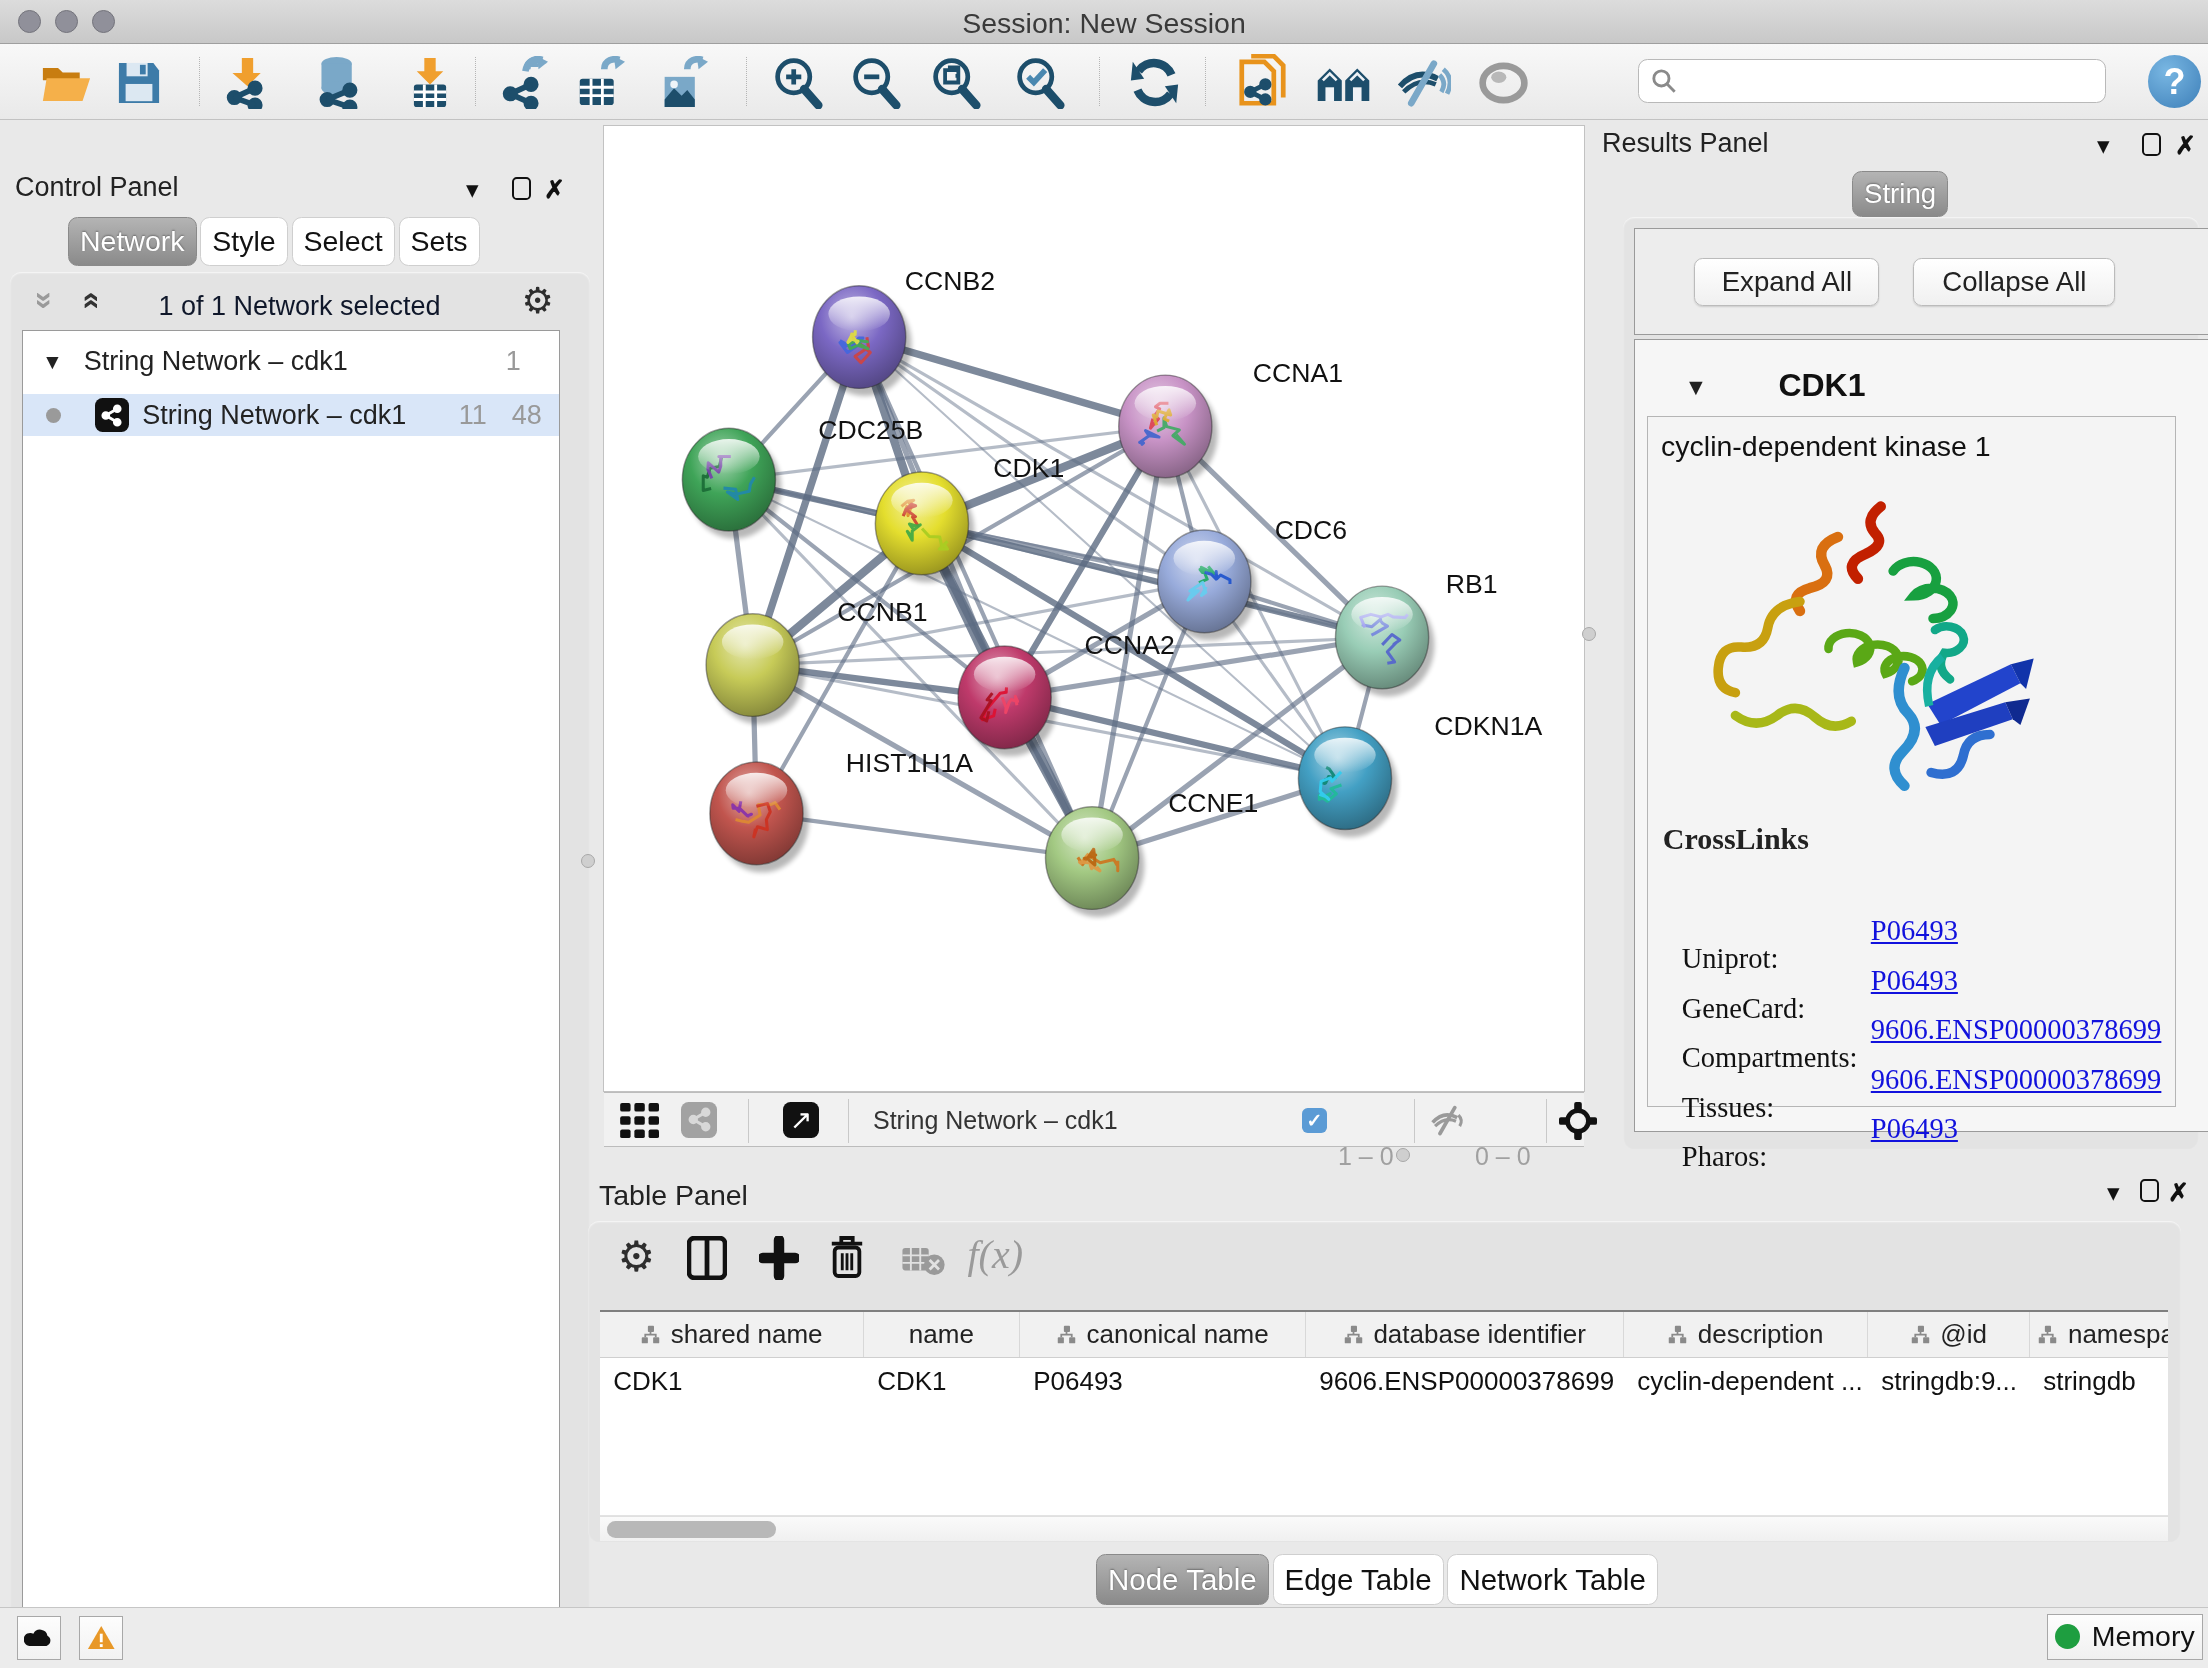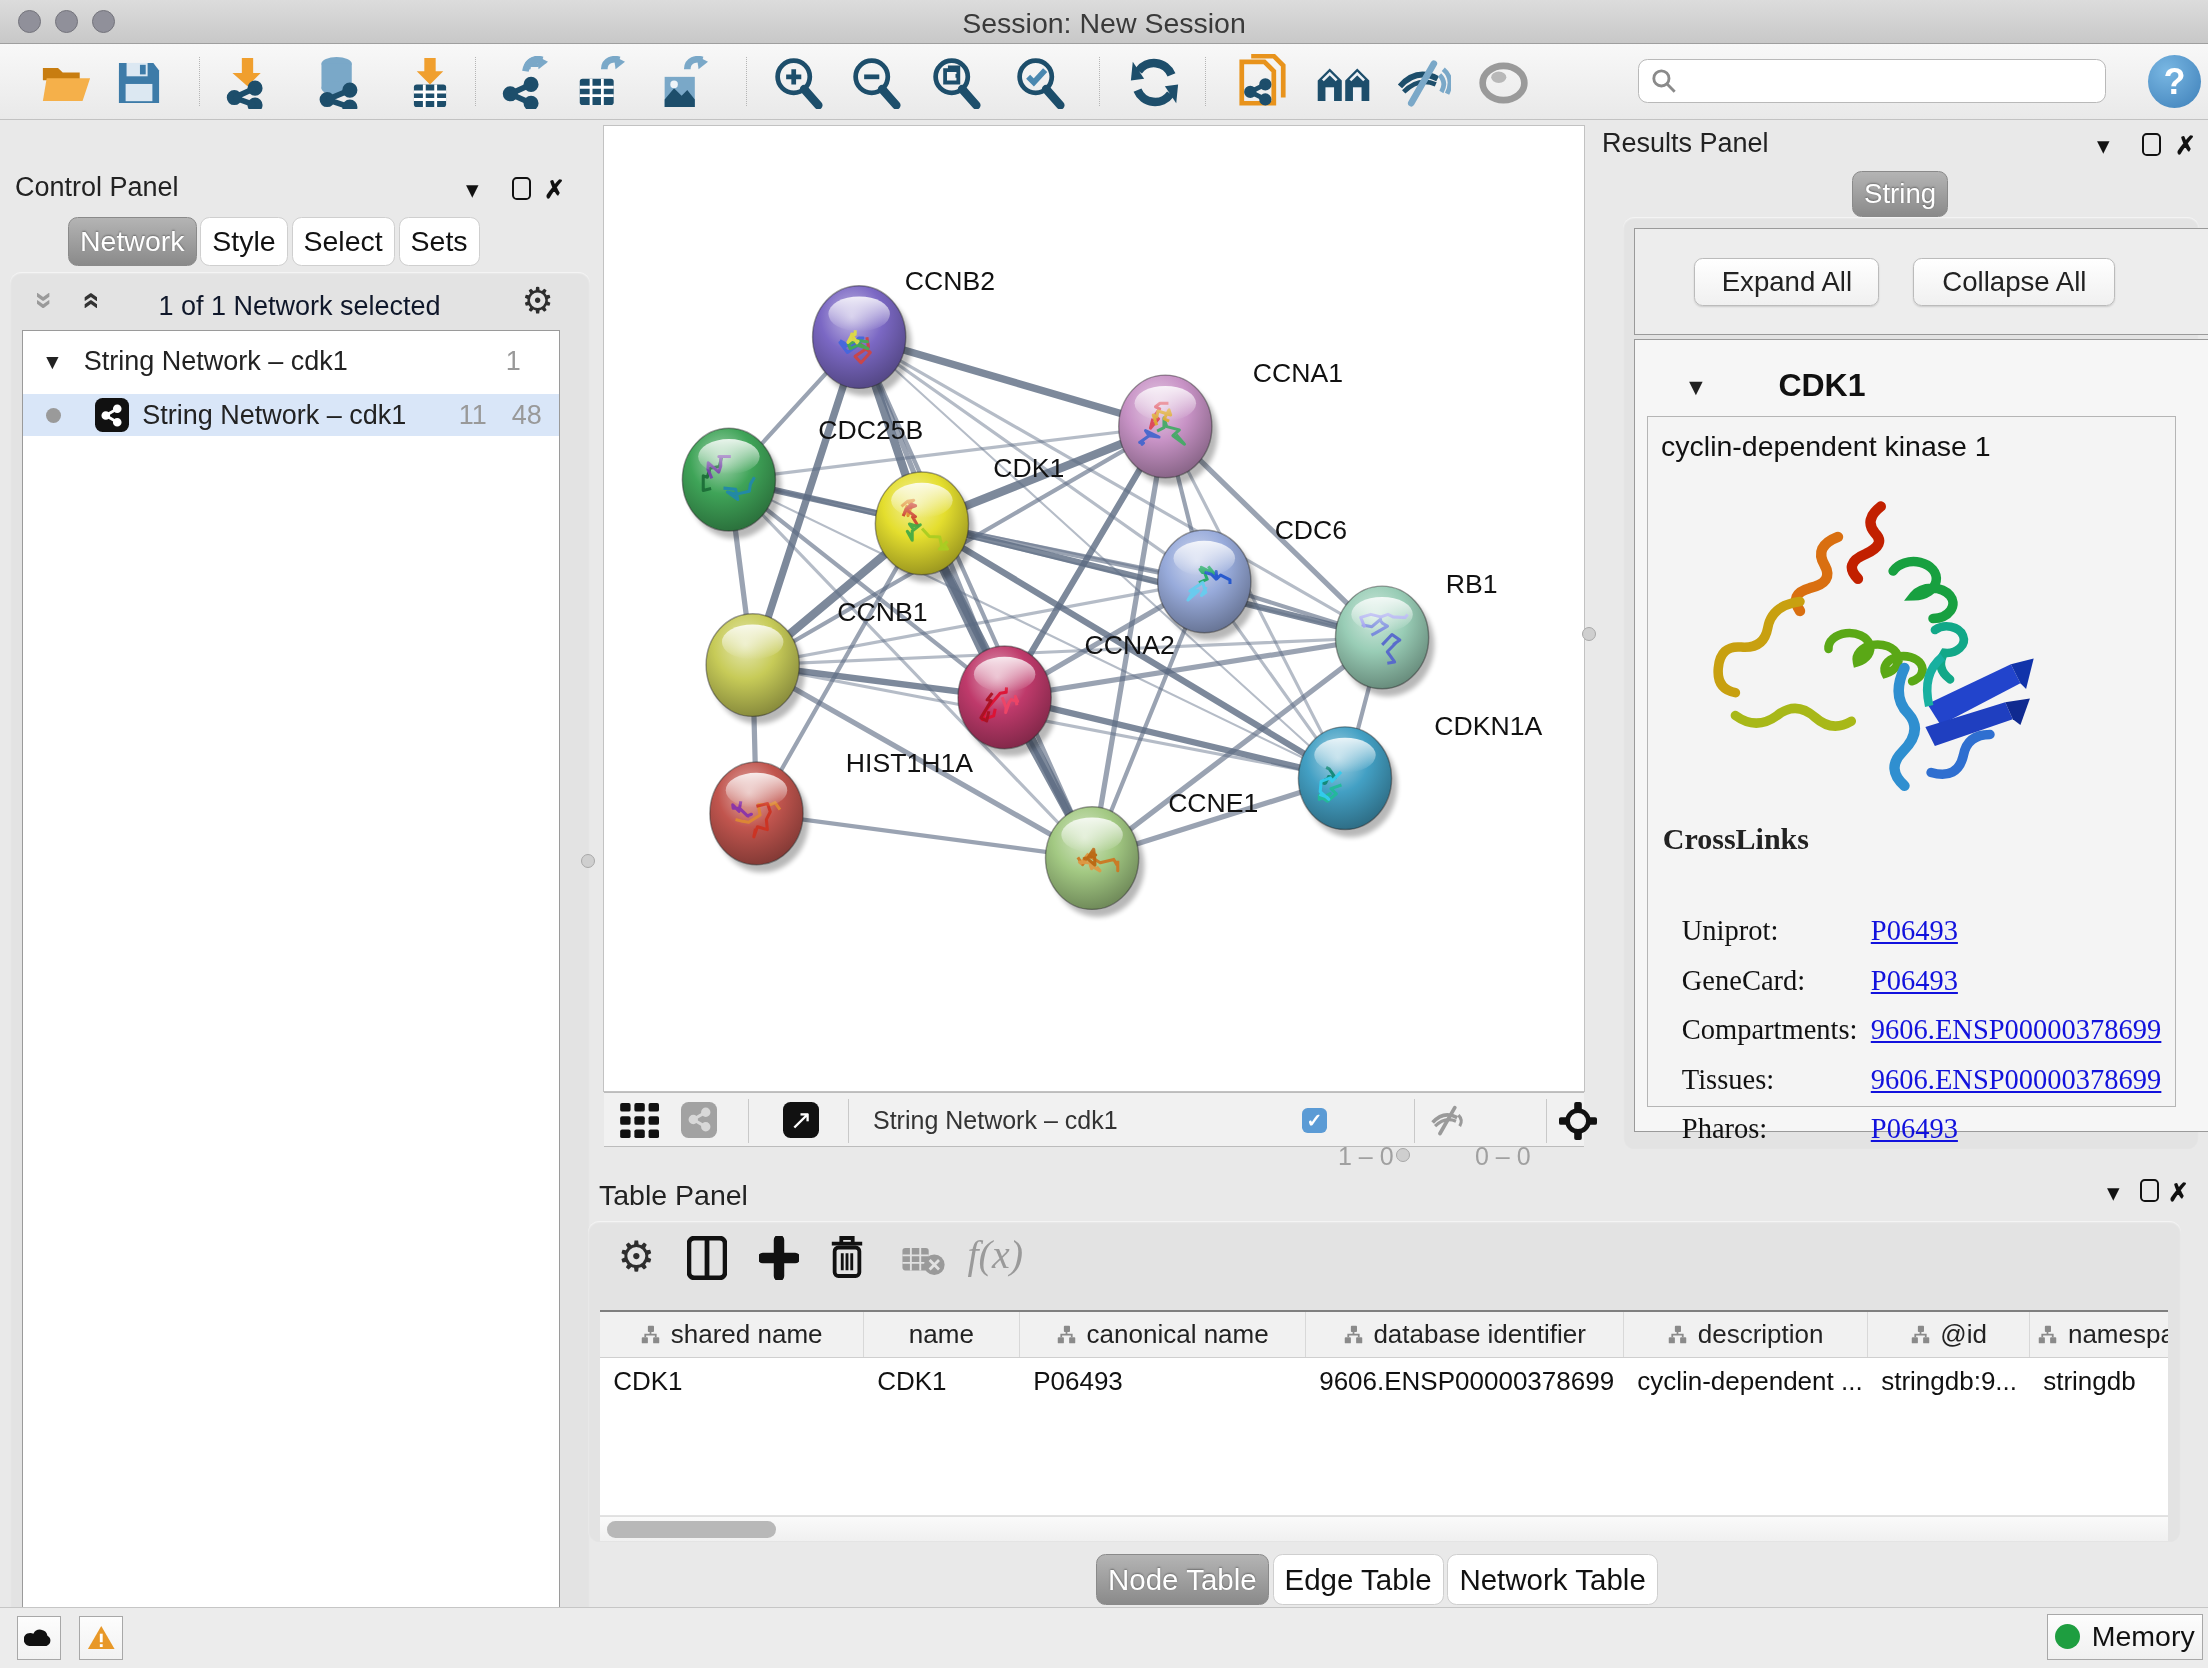--- a/index.html
+++ b/index.html
@@ -68,21 +68,21 @@
 
   
   #results-panel { position:absolute; left:1585px; top:120px; width:624px; height:1029px; }
   #rp-container { position:absolute; left:38px; top:97px; width:576px; height:932px; }
   .rp-box { position:absolute; left:11.4px; width:610px; border:1.9px solid #9a9a9a; background:#ededed; }
   #rp-gene-name { font-size:32px; font-weight:bold; color:#111; }
   #rp-inner { position:absolute; left:11.4px; top:76px; width:529px; height:691px;
     background:#f4f4f4; border:1.9px solid #b5b5b5; }
   #rp-desc { position:absolute; left:13.3px; top:13.3px; font-size:28.5px; color:#111; }
   .xl-heading { font-family:"Liberation Serif",serif; font-weight:bold; font-size:30px; }
-  .xl-label { font-family:"Liberation Serif",serif; font-size:28.5px; color:#111; }
+  .xl-label { font-family:"Liberation Serif",serif; font-size:28.5px; color:#111;margin-top:28px; }
   .xl-link { font-family:"Liberation Serif",serif; font-size:28.5px; color:#1111dd; text-decoration:underline; }
 
   
   #table-panel { position:absolute; left:578px; top:1168px; width:1605px; height:439px; }
   #tp-container { position:absolute; left:9.5px; top:53px; width:1593px; height:321px; }
   #tp-table { position:absolute; left:12.4px; top:89px; width:1568px; height:205px;
     background:#fff; border-top:2.9px solid #7f7f7f; overflow:hidden; }
   .th-row { display:flex; height:46px; background:#f1f1f1; border-bottom:1px solid #cfcfcf; }
   .th-cell { display:flex; align-items:center; justify-content:center; gap:9.5px;
     font-size:26px; color:#222; border-right:1px solid #d8d8d8; flex:none; }

